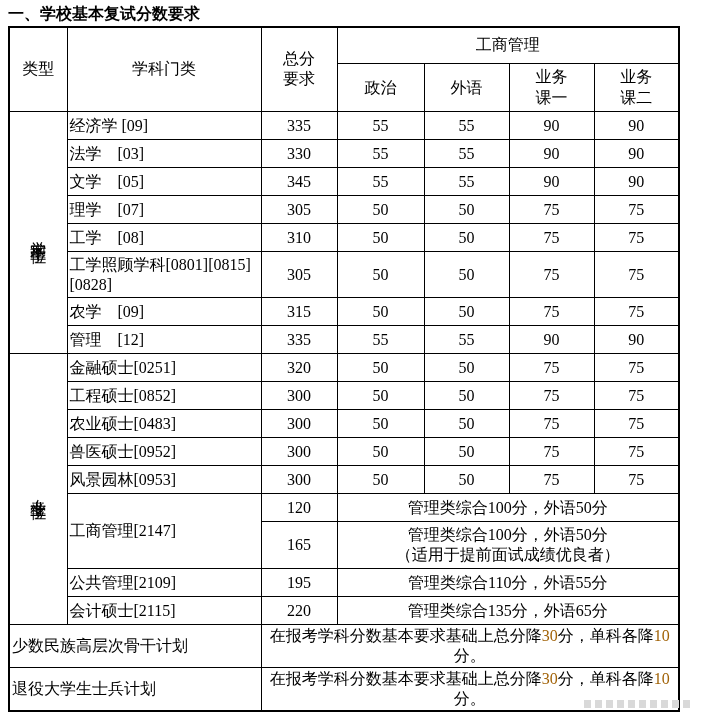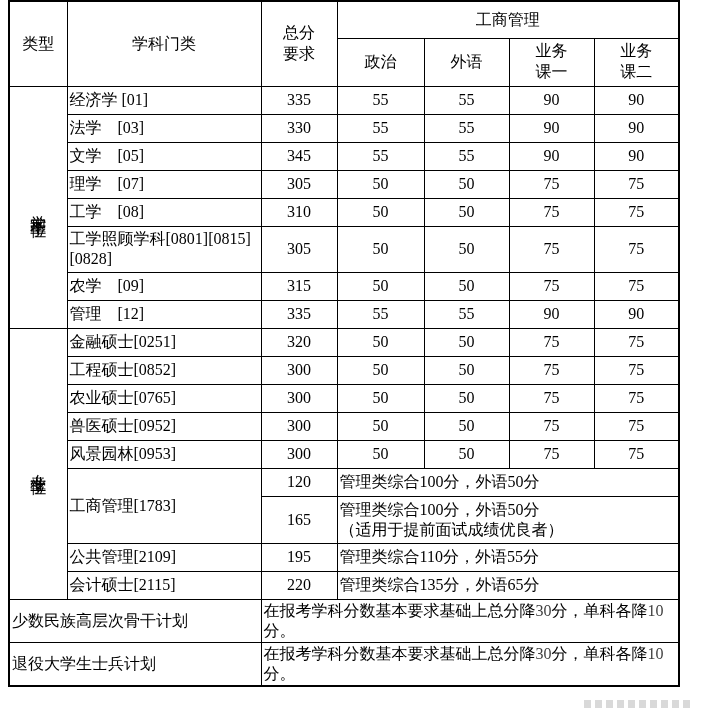--- a/index.html
+++ b/index.html
@@ -6,35 +6,36 @@
   .page{position:relative;width:702px;height:719px;background:#fff;overflow:hidden;
         font-family:"Liberation Serif","DejaVu Serif",serif;color:#000;}
   .title{font-size:16px;font-weight:bold;padding:5px 0 3px 8px;line-height:1.1;}
   table.score{border-collapse:collapse;margin-left:8px;width:670px;table-layout:fixed;
               border:2px solid #000;font-size:16px;}
   table.score td,table.score th{border:1px solid #000;padding:1px 2px;vertical-align:middle;
               font-weight:normal;line-height:1.25;overflow:hidden;}
   th.hdr{text-align:center;}
   td.lbl{text-align:left;padding-left:7px;}
   td.num{text-align:center;}
-  td.note{text-align:left;}
+  td.note{text-align:center;}
   td.typ{text-align:center;}
   .vert{writing-mode:vertical-rl;text-orientation:upright;letter-spacing:2px;
         display:inline-block;margin:0 auto;}
   .w2{display:inline-block;width:2em;line-height:1.3;text-align:right;}
   .h37{height:37px;} .h48{height:48px;} .h28{height:28px;} .h46{height:46px;}
   .h47{height:47px;} .h42{height:42px;margin-left:20px;}
-  .blue{color:#404040;}
+  .blue{color:#a16207;}
   .watermark{position:absolute;left:584px;top:700px;width:106px;height:8px;
      background:repeating-linear-gradient(90deg,#d9d9d9 0 7px,transparent 7px 11px);}
 </style>
 </head>
 <body>
 
 <div class="page">
+  <div class="title">一、学校基本复试分数要求</div>
 
   <table class="score">
     <colgroup>
       <col style="width:58px">
         <col style="width:194px">
         <col style="width:76px">
       <col style="width:87px">
         <col style="width:85px">
         <col style="width:85px">
         <col style="width:85px">
@@ -50,21 +51,21 @@
         <th class="hdr">政治</th>
         <th class="hdr">外语</th>
         <th class="hdr"><span class="w2">业务课一</span></th>
         <th class="hdr"><span class="w2">业务课二</span></th>
       </tr>
     </thead>
     <tbody>
 
       <tr class="h28">
         <td class="typ" rowspan="8"><span class="vert">学术型学位</span></td>
-        <td class="lbl">经济学 [01]</td>
+        <td class="lbl">经济学 [09]</td>
         <td class="num">335</td>
         <td class="num">55</td>
         <td class="num">55</td>
         <td class="num">90</td>
         <td class="num">90</td>
       </tr>
       <tr class="h28">
         <td class="lbl">法学　[03]</td>
         <td class="num">330</td>
         <td class="num">55</td>
@@ -132,21 +133,21 @@
       </tr>
       <tr class="h28">
         <td class="lbl">工程硕士[0852]</td>
         <td class="num">300</td>
         <td class="num">50</td>
         <td class="num">50</td>
         <td class="num">75</td>
         <td class="num">75</td>
       </tr>
       <tr class="h28">
-        <td class="lbl">农业硕士[0765]</td>
+        <td class="lbl">农业硕士[0483]</td>
         <td class="num">300</td>
         <td class="num">50</td>
         <td class="num">50</td>
         <td class="num">75</td>
         <td class="num">75</td>
       </tr>
       <tr class="h28">
         <td class="lbl">兽医硕士[0952]</td>
         <td class="num">300</td>
         <td class="num">50</td>
@@ -156,21 +157,21 @@
       </tr>
       <tr class="h28">
         <td class="lbl">风景园林[0953]</td>
         <td class="num">300</td>
         <td class="num">50</td>
         <td class="num">50</td>
         <td class="num">75</td>
         <td class="num">75</td>
       </tr>
       <tr class="h28">
-        <td class="lbl" rowspan="2">工商管理[1783]</td>
+        <td class="lbl" rowspan="2">工商管理[2147]</td>
         <td class="num">120</td>
         <td class="note" colspan="4">管理类综合100分，外语50分</td>
       </tr>
       <tr class="h47">
         <td class="num">165</td>
         <td class="note" colspan="4">
           <div>管理类综合100分，外语50分</div>
           <div>（适用于提前面试成绩优良者）</div>
         </td>
       </tr>

